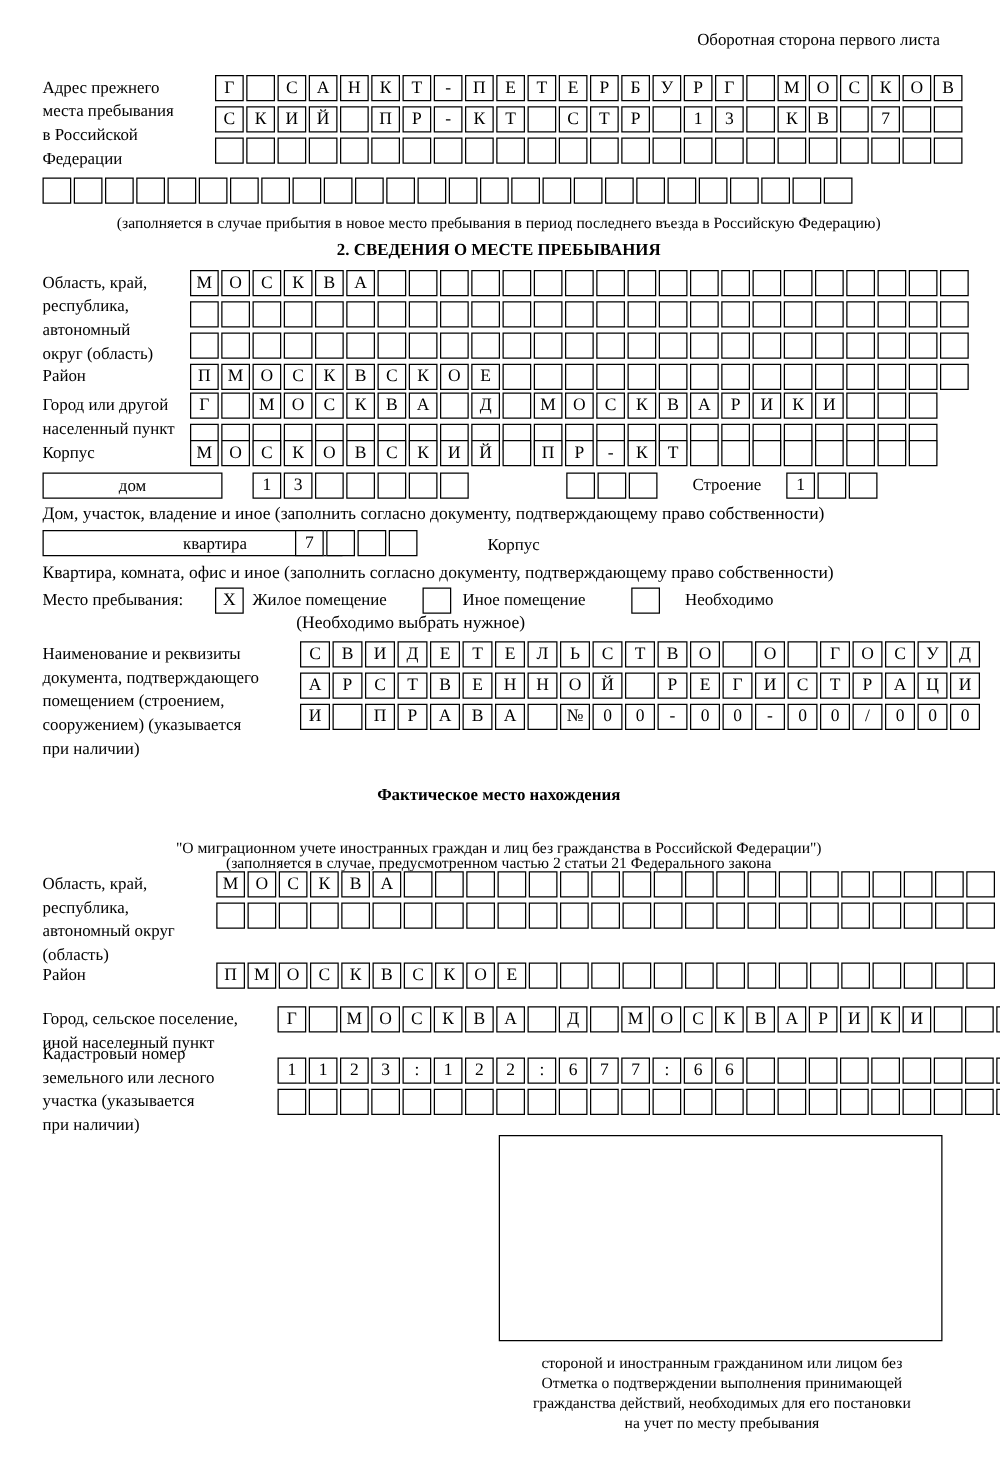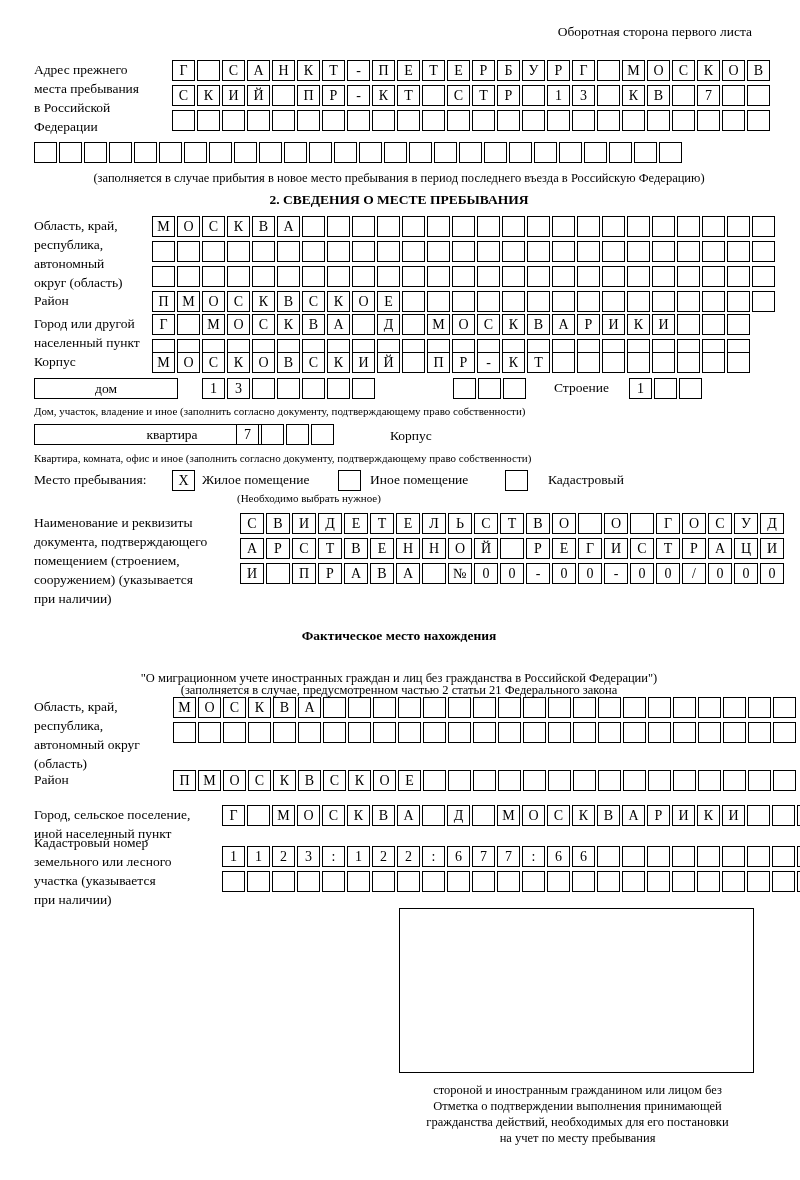--- a/index.html
+++ b/index.html
@@ -24,21 +24,21 @@
 
   .hdr-right {
     top: 22px; right: 48px;
     font-size: 13.5px;
   }
 
   .lbl {
     font-size: 13.5px;
     line-height: 19px;
   }
-  .lbl.small { font-size: 11px; }
+  .lbl.small { font-size: 14px; }
 
   
   .cells {
     display: flex;
     flex-direction: row;
   }
   .cell {
     width: 23px;
     height: 21px;
     border: 1px solid #000;
@@ -449,21 +449,21 @@
     </div>
 
   <div class="abs lbl small" style="left:34px; top:449px;">Квартира, комната, офис и иное (заполнить согласно документу, подтверждающему право собственности)</div>
 
   <div class="abs lbl" style="left:34px; top:470px;">Место пребывания:</div>
   <div class="abs checkbox" style="left:172px; top:470px;">X</div>
   <div class="abs lbl" style="left:202px; top:470px;">Жилое помещение</div>
   <div class="abs checkbox" style="left:338px; top:470px;"></div>
   <div class="abs lbl" style="left:370px; top:470px;">Иное помещение</div>
   <div class="abs checkbox" style="left:505px; top:470px;"></div>
-  <div class="abs lbl" style="left:548px; top:470px;">Кадастровый</div>
+  <div class="abs lbl" style="left:548px; top:470px;">Необходимо</div>
   <div class="abs lbl small" style="left:237px; top:489px;">(Необходимо выбрать нужное)</div>
 
   <div class="abs lbl" style="left:34px; top:513px; width:210px;">
     <div>Наименование и реквизиты</div>
     <div>документа, подтверждающего</div>
     <div>помещением (строением,</div>
     <div>сооружением) (указывается</div>
     <div>при наличии)</div>
   </div>
   <div class="abs cells" id="s2-doc-1" style="left:240px; top:513px;">

